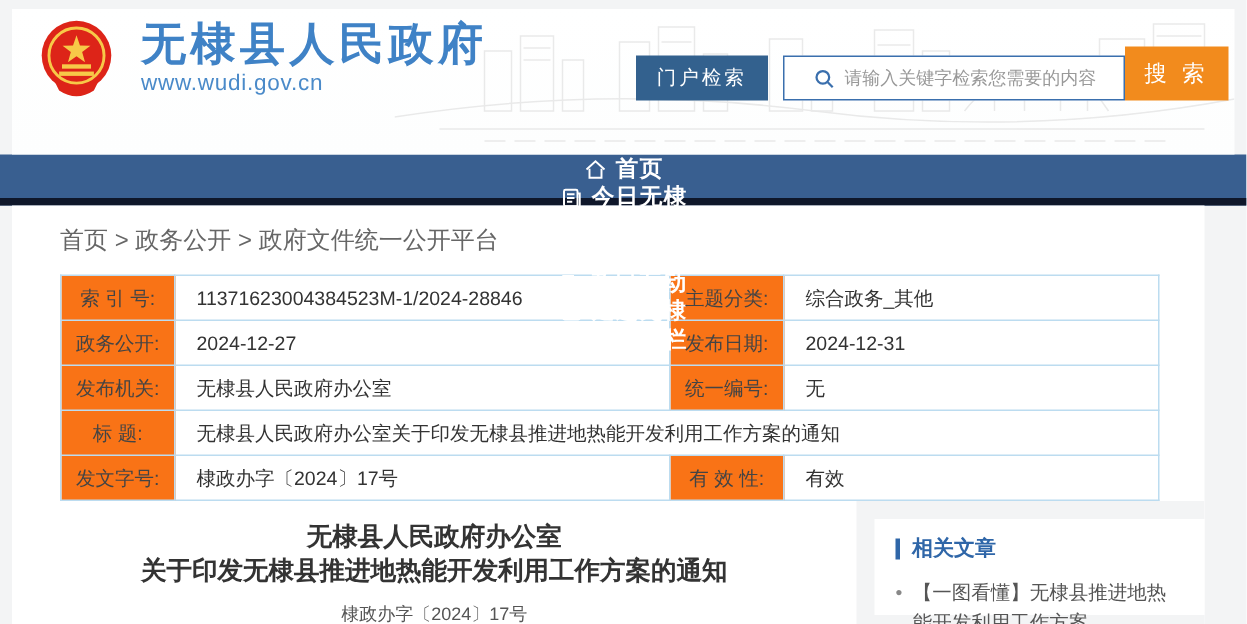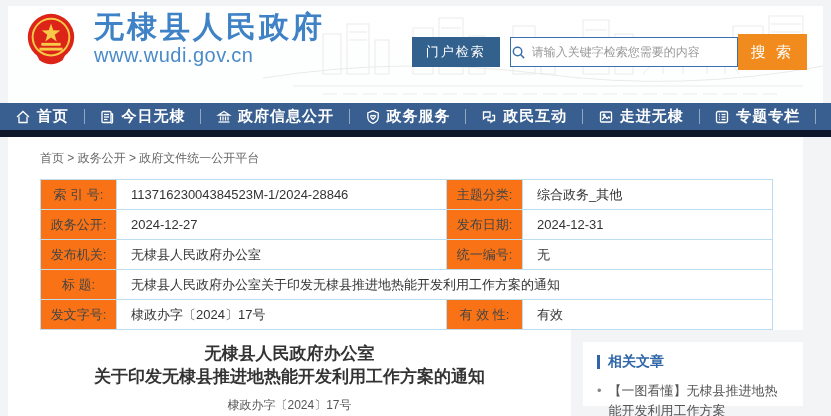--- a/index.html
+++ b/index.html
@@ -6,43 +6,43 @@
   html,body { width:831px; height:416px; overflow:hidden; }
   body { background:#f3f4f5; font-family:"Liberation Sans","DejaVu Sans",sans-serif; }
 
   
   .header { position:relative; margin:6px 8px 0 8px; height:97px; background:#fff;
             background:linear-gradient(180deg,#ffffff 0%,#fdfefe 100%); overflow:hidden; }
   .sketch { position:absolute; right:0; top:0; height:97px; opacity:.55; pointer-events:none; }
   .brand { position:absolute; left:14px; top:4px; display:flex; align-items:center; }
   .emblem { width:58px; height:58px; margin-right:14px; }
   .site-name { font-size:30px; font-weight:bold; color:#3f82c6; letter-spacing:3px; line-height:1.05; }
-  .site-url  { font-size:20px; color:#4a8ac9; margin-top:2px; letter-spacing:.5px; }
-  .search-area { position:absolute; right:16px; top:31px; display:flex; align-items:center; height:30px; }
+  .site-url  { font-size:15px; color:#4a8ac9; margin-top:2px; letter-spacing:.5px; }
+  .search-area { position:absolute; right:4px; top:31px; display:flex; align-items:flex-end; height:30px; }
   .portal-btn { background:#33618e; color:#fff; font-size:13px; height:30px; line-height:30px;
                 padding:0 14px; letter-spacing:2px; border:none; cursor:pointer; }
   .search-box { display:flex; align-items:center; background:#fff; border:1px solid #3a6fad;
-                height:30px; width:228px; margin-left:10px; padding:0 6px 0 0; }
+                height:30px; width:228px; margin-left:10px; padding:0 6px 0 19px; }
   .search-box input { border:none; outline:none; flex:1; font-size:12px; color:#333;
                       font-family:"Liberation Sans","DejaVu Sans",sans-serif; }
   .search-box input::placeholder { color:#999; }
   .search-btn { background:#f28b1d; color:#fff; font-size:15px; height:36px; padding:0 13px;
                 border:none; cursor:pointer; letter-spacing:3px; }
 
   
   .navbar { height:34px; background:#395f90; display:flex; align-items:center;
-            justify-content:space-evenly; border-bottom:7px solid #0f172a; }
+            justify-content:space-evenly; border-bottom:5px solid #0f172a;flex-direction:column; }
   .nav-item { display:flex; align-items:center; color:#fff; font-size:15px; font-weight:bold;
               letter-spacing:1px; cursor:pointer; white-space:nowrap; }
   .nav-item svg { margin-right:6px; }
   .nav-divider { width:1px; height:15px; background:rgba(255,255,255,.45); }
 
   
   .content { width:795px; margin-left:8px; background:#fff; height:271px; }
-  .breadcrumb { font-size:12px; color:#666; padding:13px 0 10px 32px; }
+  .breadcrumb { font-size:16px; color:#666; padding:13px 0 10px 32px; }
 
   table.doc-table { width:733px; margin:2px auto 0 32px; border-collapse:collapse; font-size:13px; }
   .doc-table td { border:1px solid #bcdcf0; height:30px; color:#333; }
   .doc-table td.lbl { background:#f97316; width:76px; text-align:center; color:#444; }
   .doc-table td.val { padding-left:14px; }
   .doc-table td.w1 { width:330px; }
   .valid { color:#e03a30; }
 
   .lower { display:flex; background:#fff; height:86px; }
   .article { flex:1; text-align:center; padding-top:13px; }

